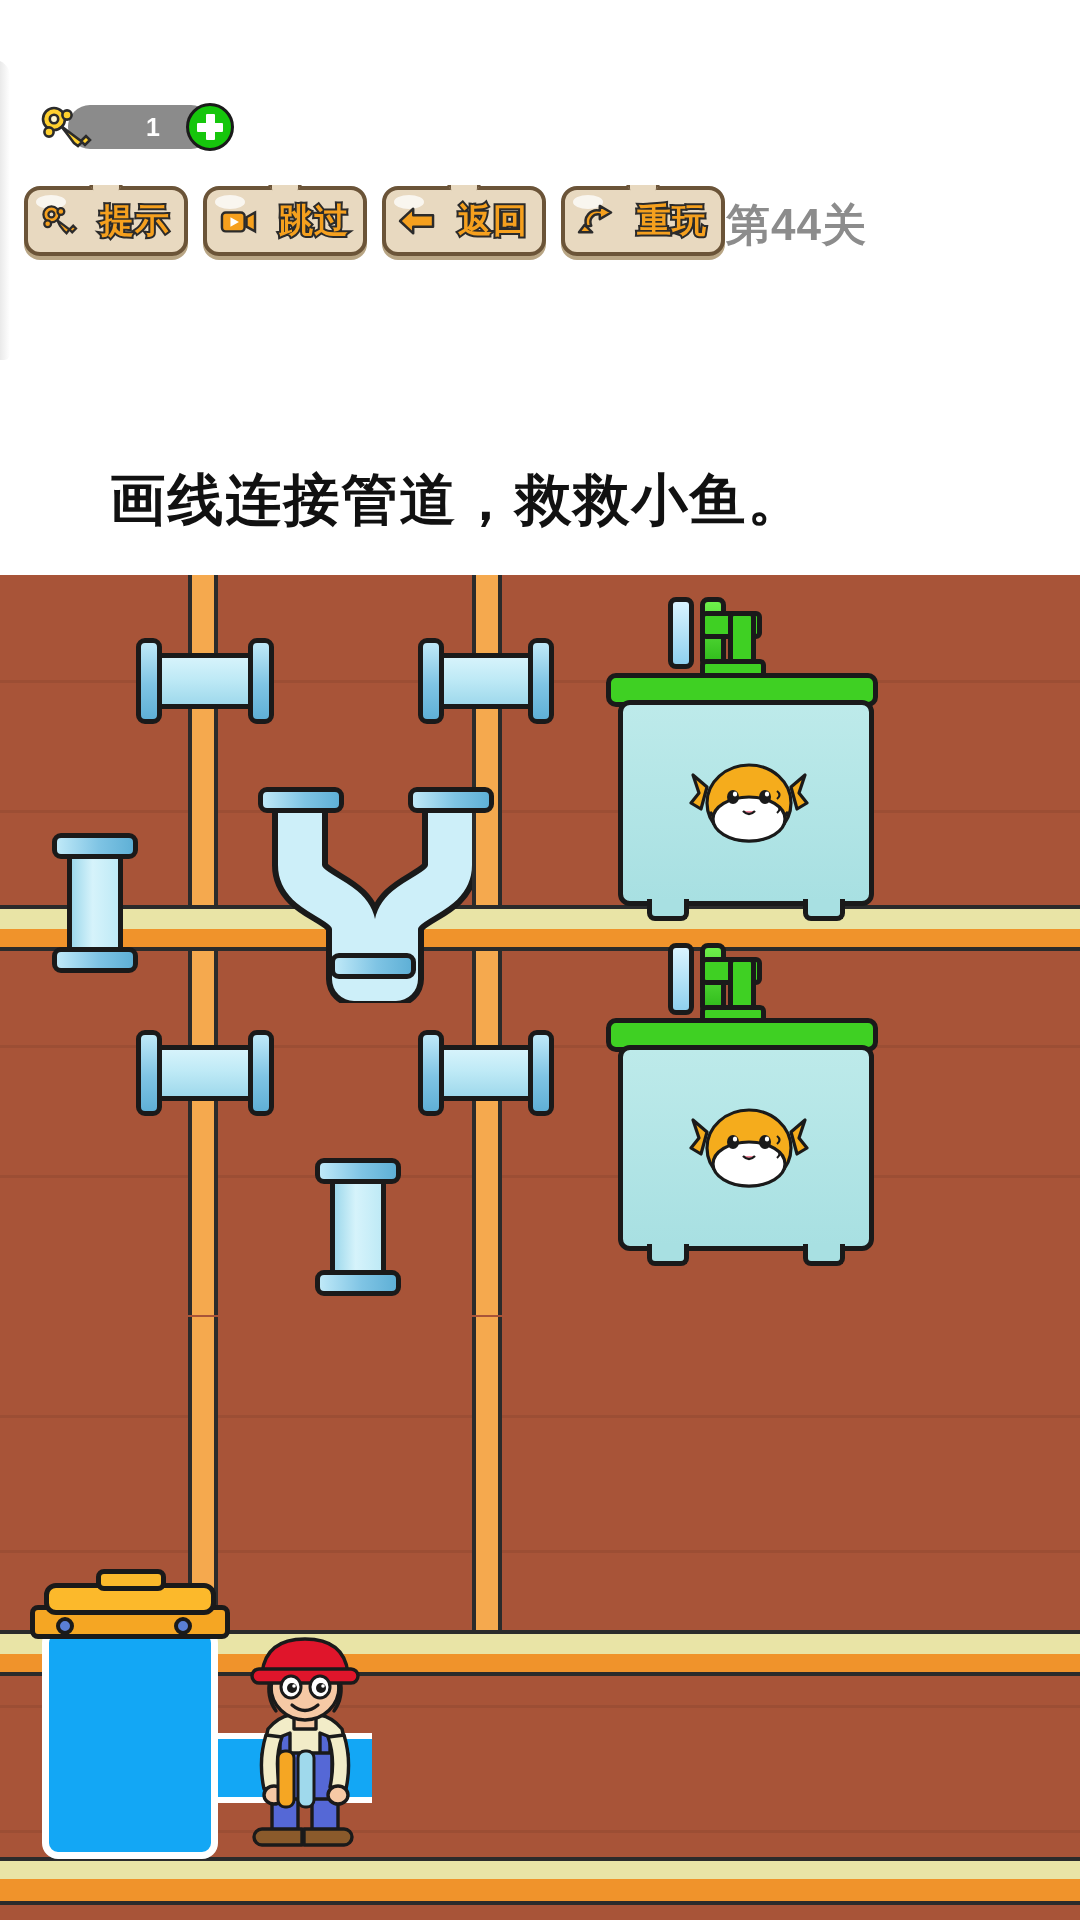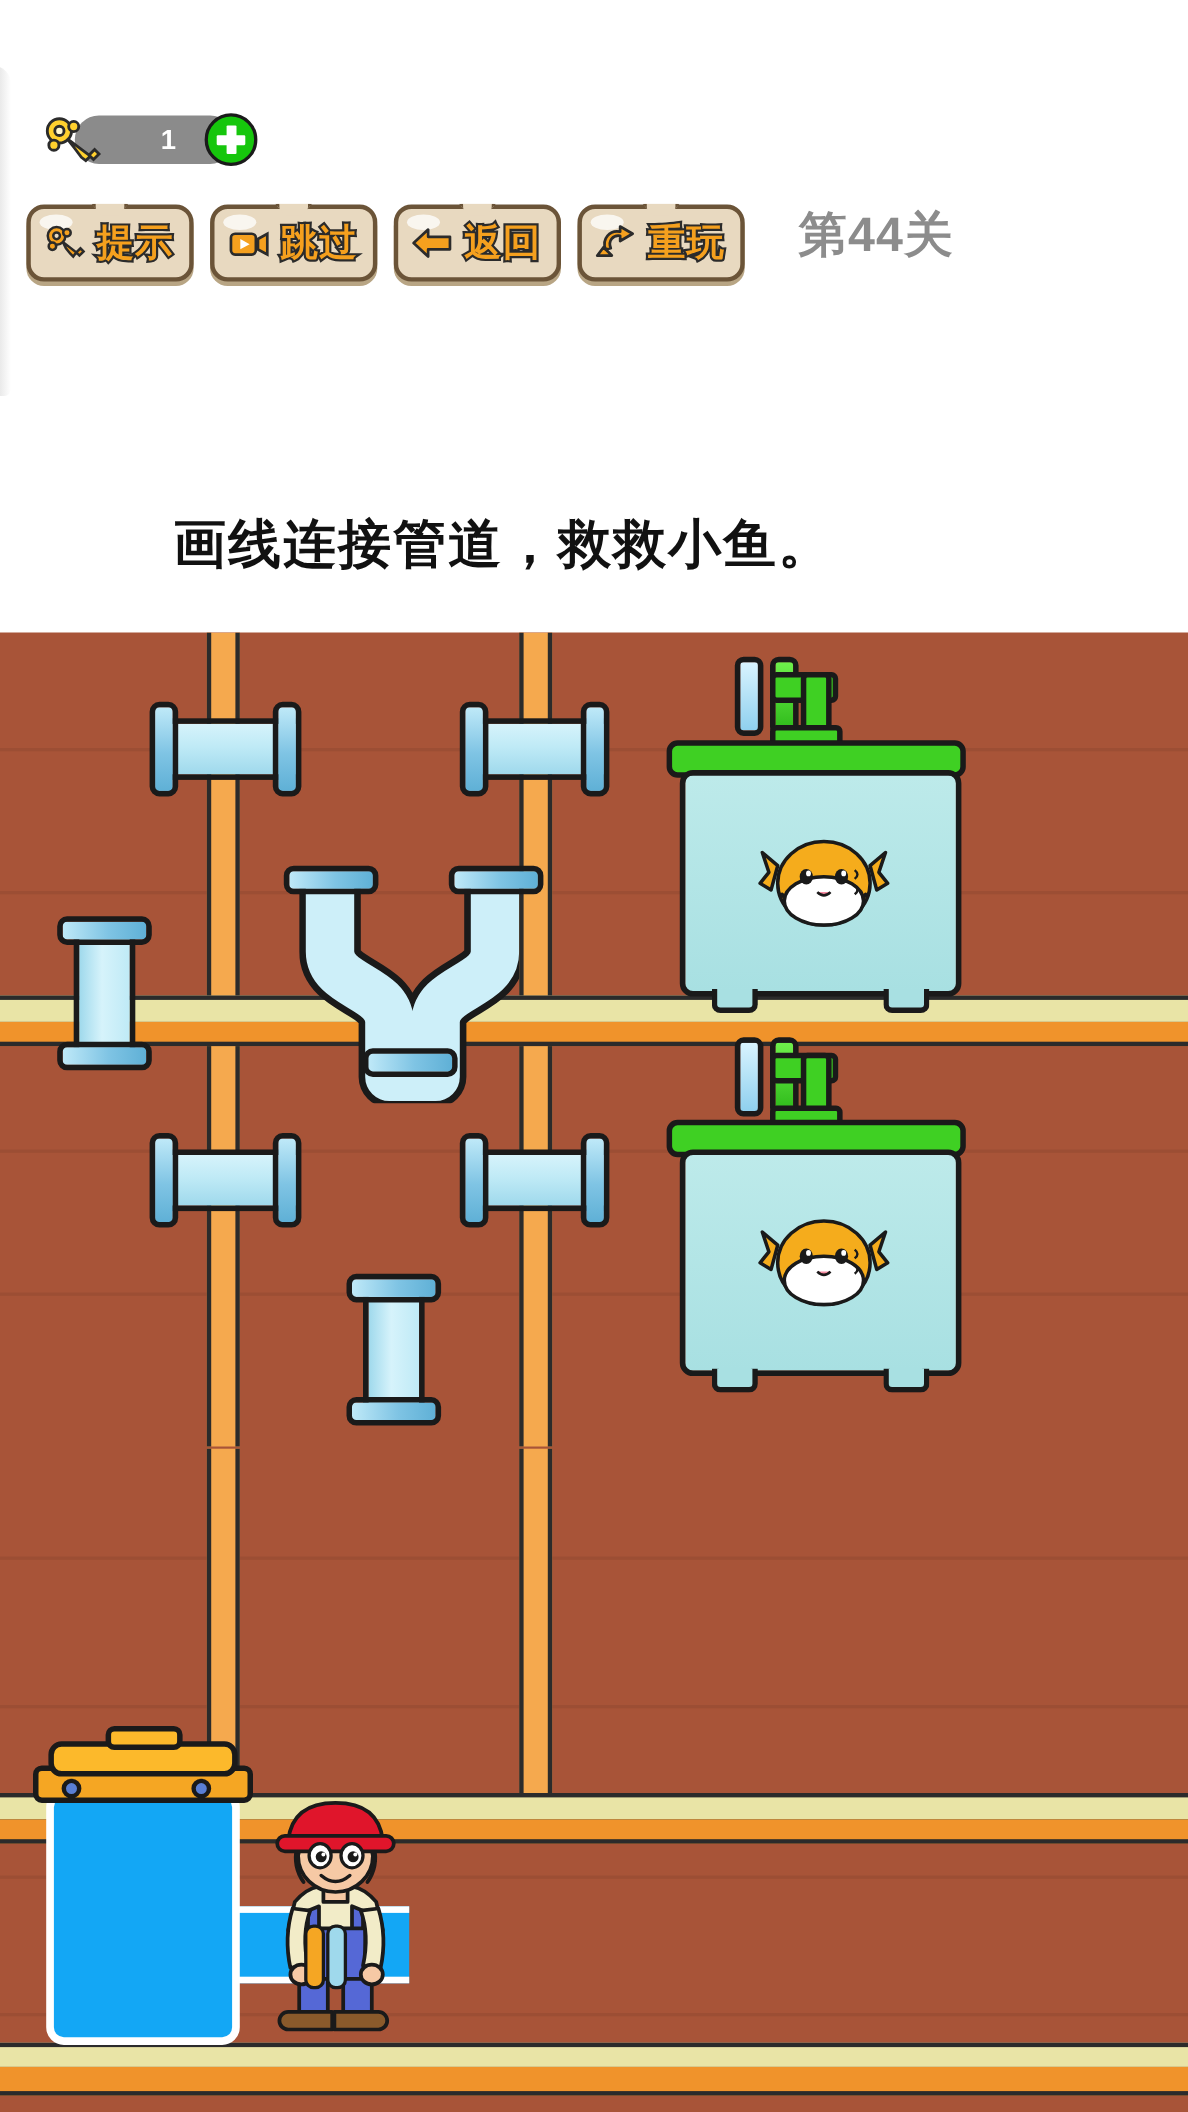--- a/index.html
+++ b/index.html
@@ -73,36 +73,36 @@
   .game-btn::after{    
     content:""; position:absolute; left:8px; top:5px;
     width:30px; height:14px; border-radius:50%;
     background:rgba(255,255,255,.75);
   }
   .btn-label{
     font-size:34px; font-weight:bold; color:#f5a01e;
     -webkit-text-stroke:4px #2b2b2b;
     paint-order:stroke fill;
     letter-spacing:1px; white-space:nowrap;
-    margin-left:10px; position:relative; z-index:2;
+    margin-left:22px; position:relative; z-index:2;
   }
   .btn-icon{ width:38px; height:34px; position:relative; z-index:2; flex:0 0 auto;}
 
   
   #level-label{
-    position:absolute; left:726px; top:184px;
+    position:absolute; left:726px; top:196px;
     font-size:44px; font-weight:bold; color:#8c8c8c;
     letter-spacing:1px;
   }
 
   
   #instruction{
     position:absolute; left:0; top:463px; width:915px;
     text-align:center;
-    font-size:48px; font-weight:bold; color:#111111;
+    font-size:56px; font-weight:bold; color:#111111;
     letter-spacing:2px;
   }
 
   
   #board{
     position:absolute; left:0; top:575px; width:1080px; height:1345px;
     background:#a85438;
     overflow:hidden;
   }
   

